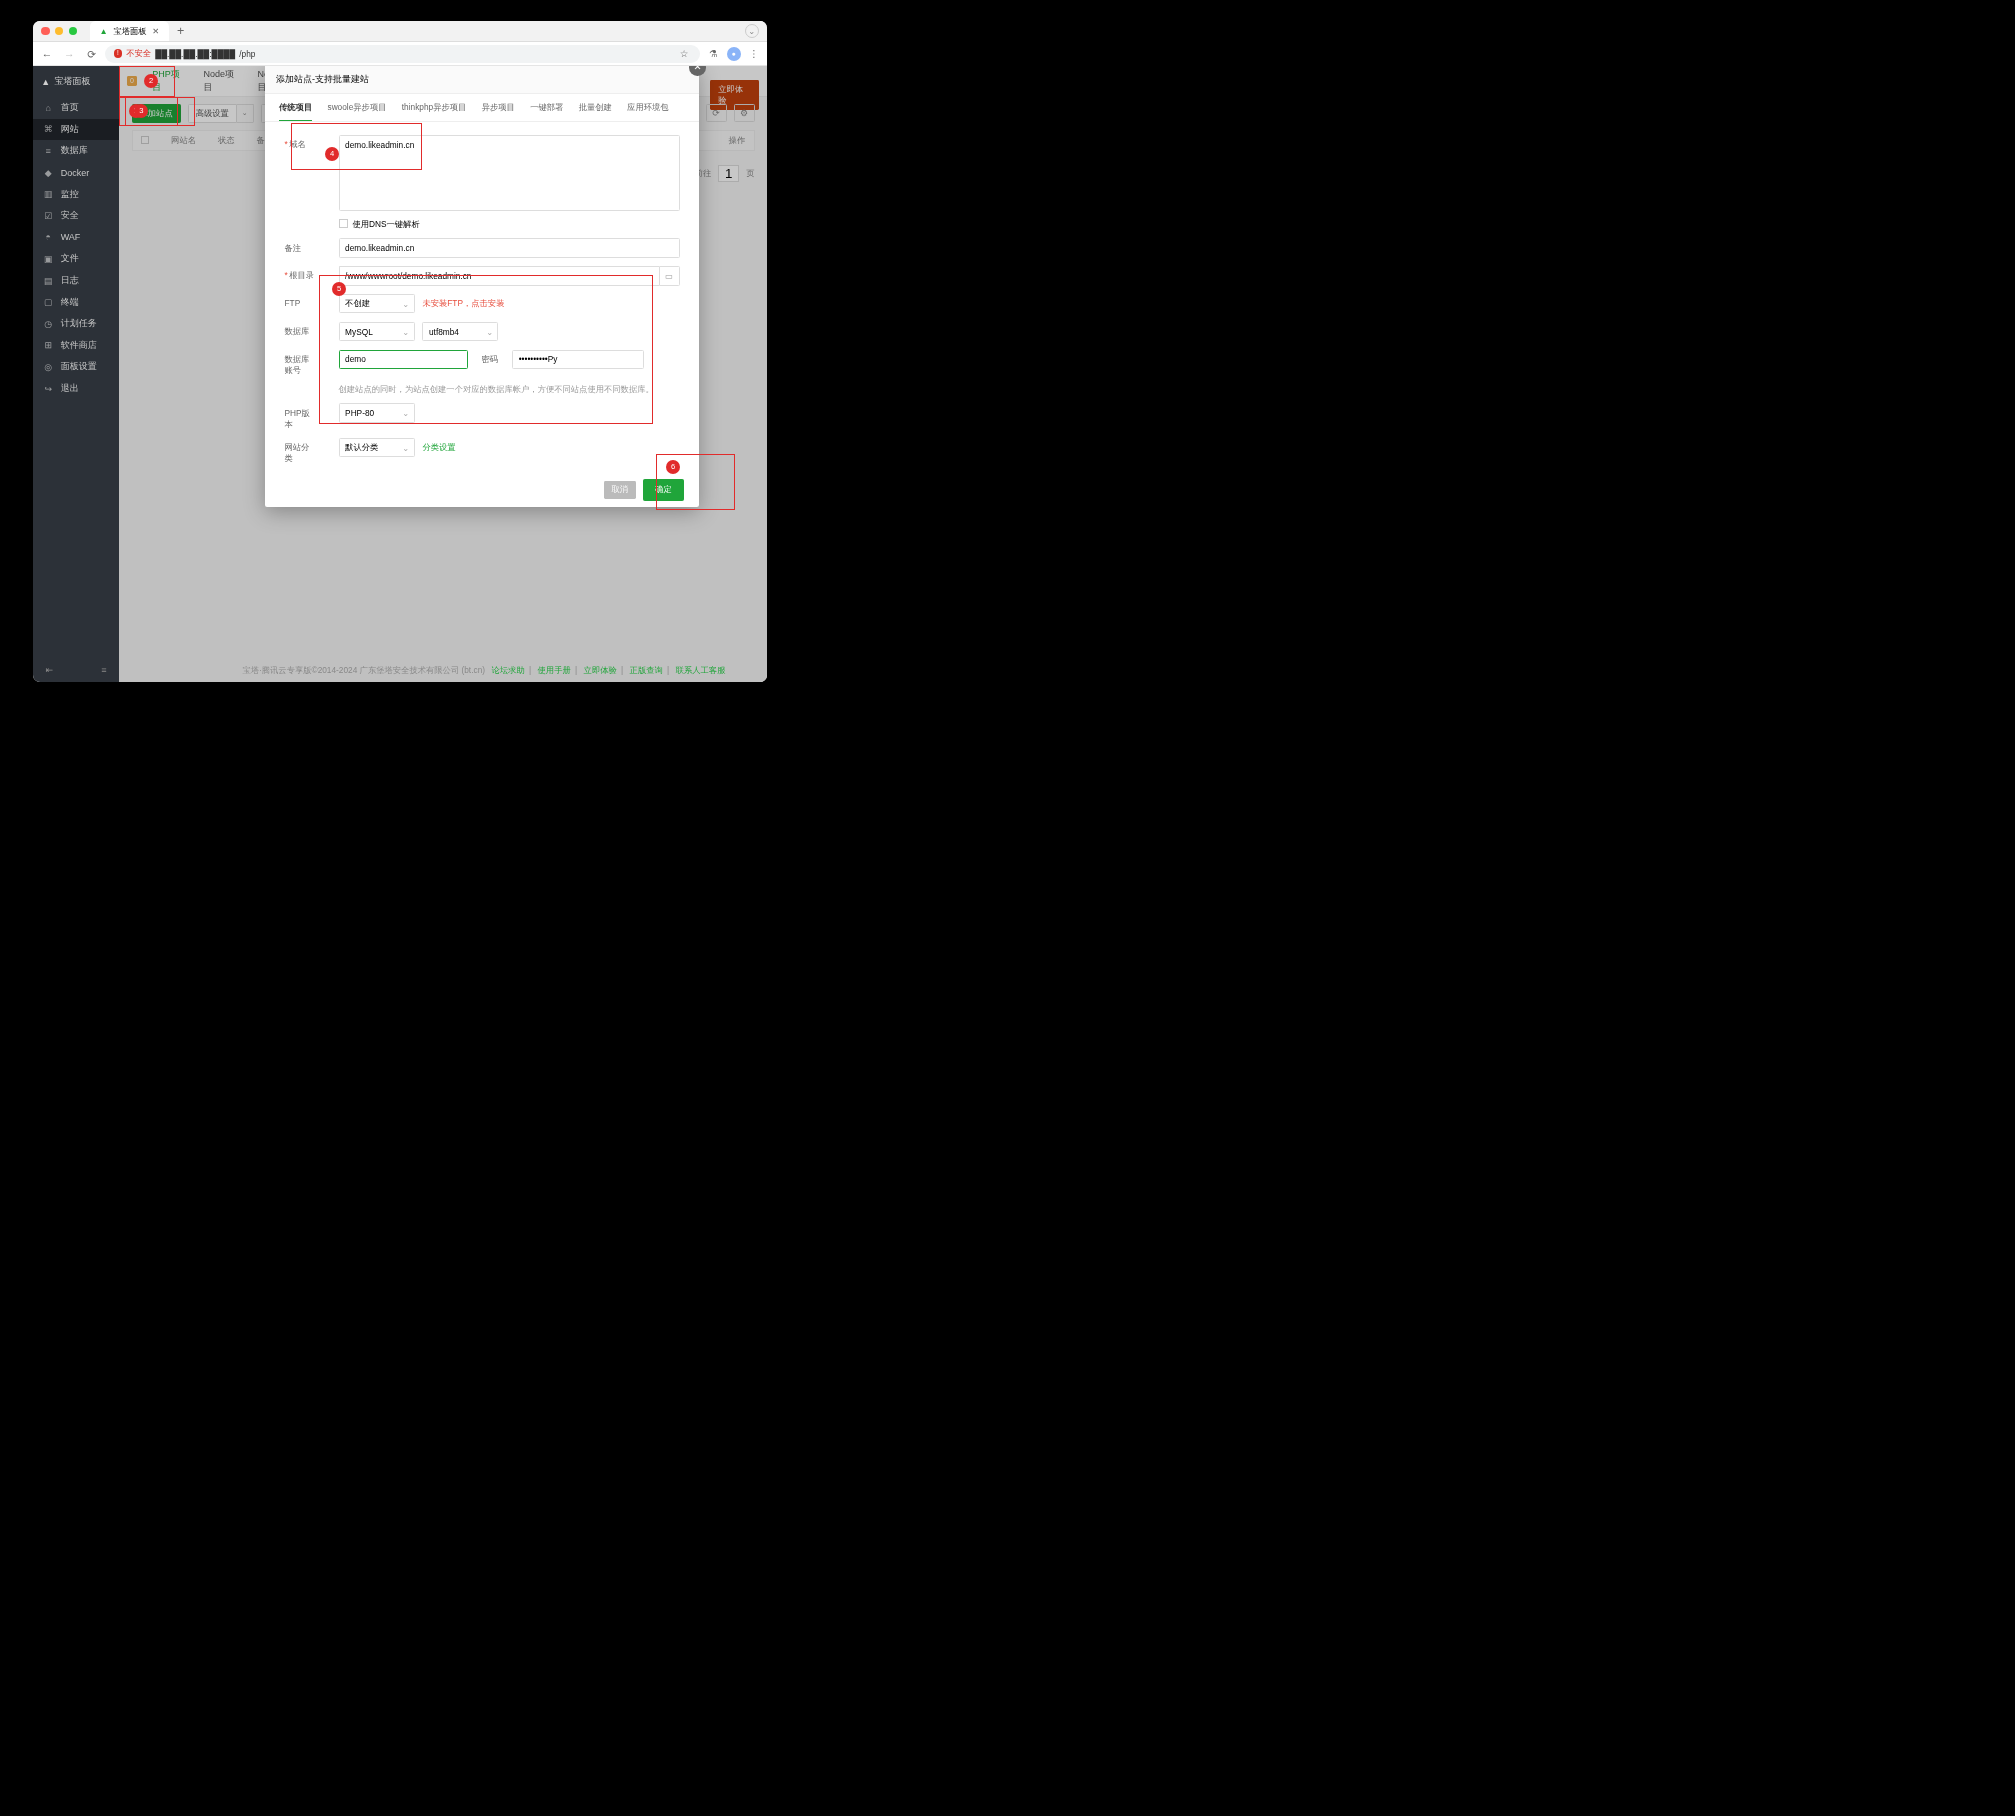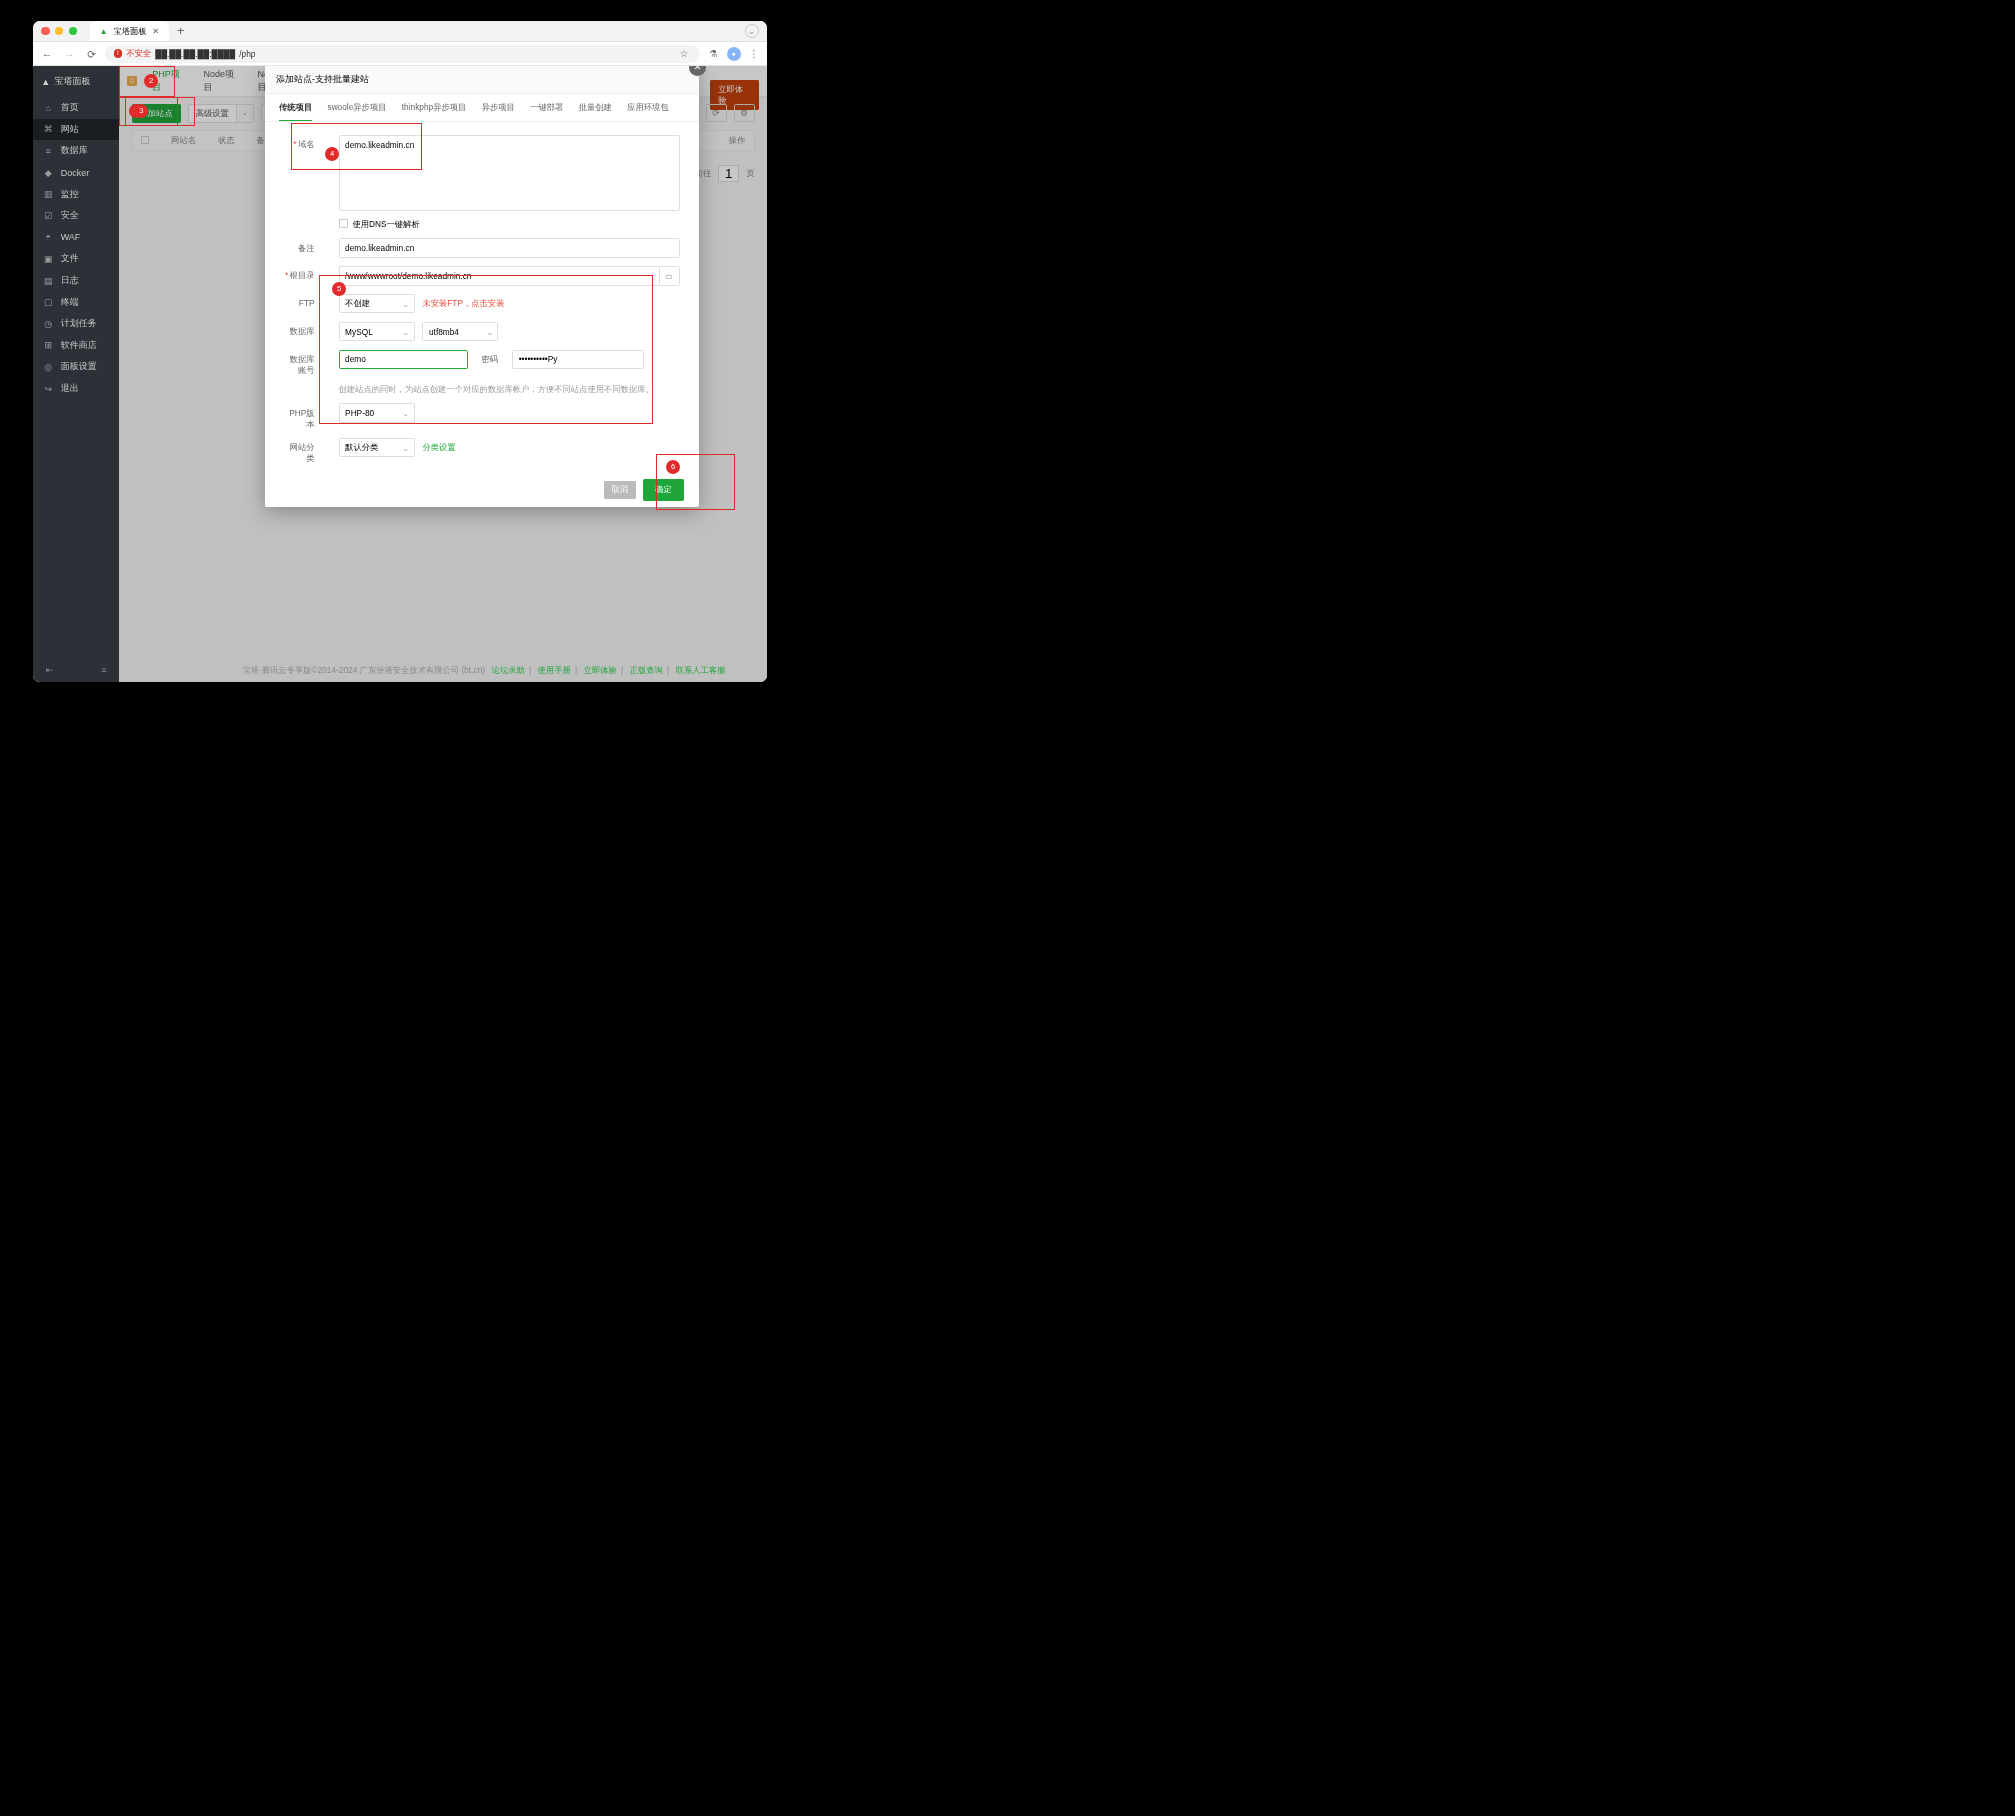--- a/index.html
+++ b/index.html
@@ -68,21 +68,21 @@
 
   .overlay{position:absolute;inset:0;background:rgba(0,0,0,.22);}
   .dialog{position:absolute;left:146px;top:0px;width:434px;background:#fff;border-radius:2.1px;box-shadow:0 4.2px 21px rgba(0,0,0,.3);overflow:visible;}
   .dhdr{height:28px;background:#fafafa;border-bottom:0.7px solid #eee;display:flex;align-items:center;padding:0 11px;font-size:9px;position:relative;}
   .dclose{position:absolute;right:-7px;top:-7px;width:16.7px;height:16.7px;border-radius:50%;background:#666;color:#fff;font-size:9.7px;text-align:center;line-height:16.7px;cursor:pointer;}
   .dtabs{height:28px;border-bottom:0.7px solid #eee;display:flex;padding:0 14px;gap:15.3px;align-items:center;font-size:8.3px;}
   .dtabs span{cursor:pointer;color:#666;height:100%;display:flex;align-items:center;border-bottom:1.4px solid transparent;}
   .dtabs span.active{color:#333;font-weight:bold;border-bottom:1.4px solid #20a53a;}
   .dbody{padding:12.5px 19.5px 0;}
   .frow{display:flex;margin-bottom:8.3px;font-size:8.3px;align-items:flex-start;}
-  .flabel{width:54px;text-align:right;padding-right:24px;color:#666;padding-top:4.2px;}
+  .flabel{width:54px;padding-right:24px;color:#666;padding-top:4.2px;}
   .flabel .req{color:#e74c3c;margin-right:1.4px;}
   .fctrl{flex:1;}
   input.text,textarea.text,.sel{border:0.7px solid #ddd;font-size:8.3px;padding:0 5.6px;height:19.5px;border-radius:1.4px;font-family:inherit;}
   textarea.text{height:76px;padding:4.2px 5.6px;resize:none;width:100%;display:block;}
   .hint-red{color:#e74c3c;}
   .hint-gray{color:#999;}
   .hint-green{color:#20a53a;}
   .cbx{width:9.7px;height:9.7px;border:0.7px solid #ccc;display:inline-block;vertical-align:-1.4px;margin-right:4.2px;}
   .sel{background:#fff;display:inline-flex;align-items:center;justify-content:space-between;padding-right:4.2px;gap:4.2px;}
   .sel::after{content:"⌄";color:#aaa;}

